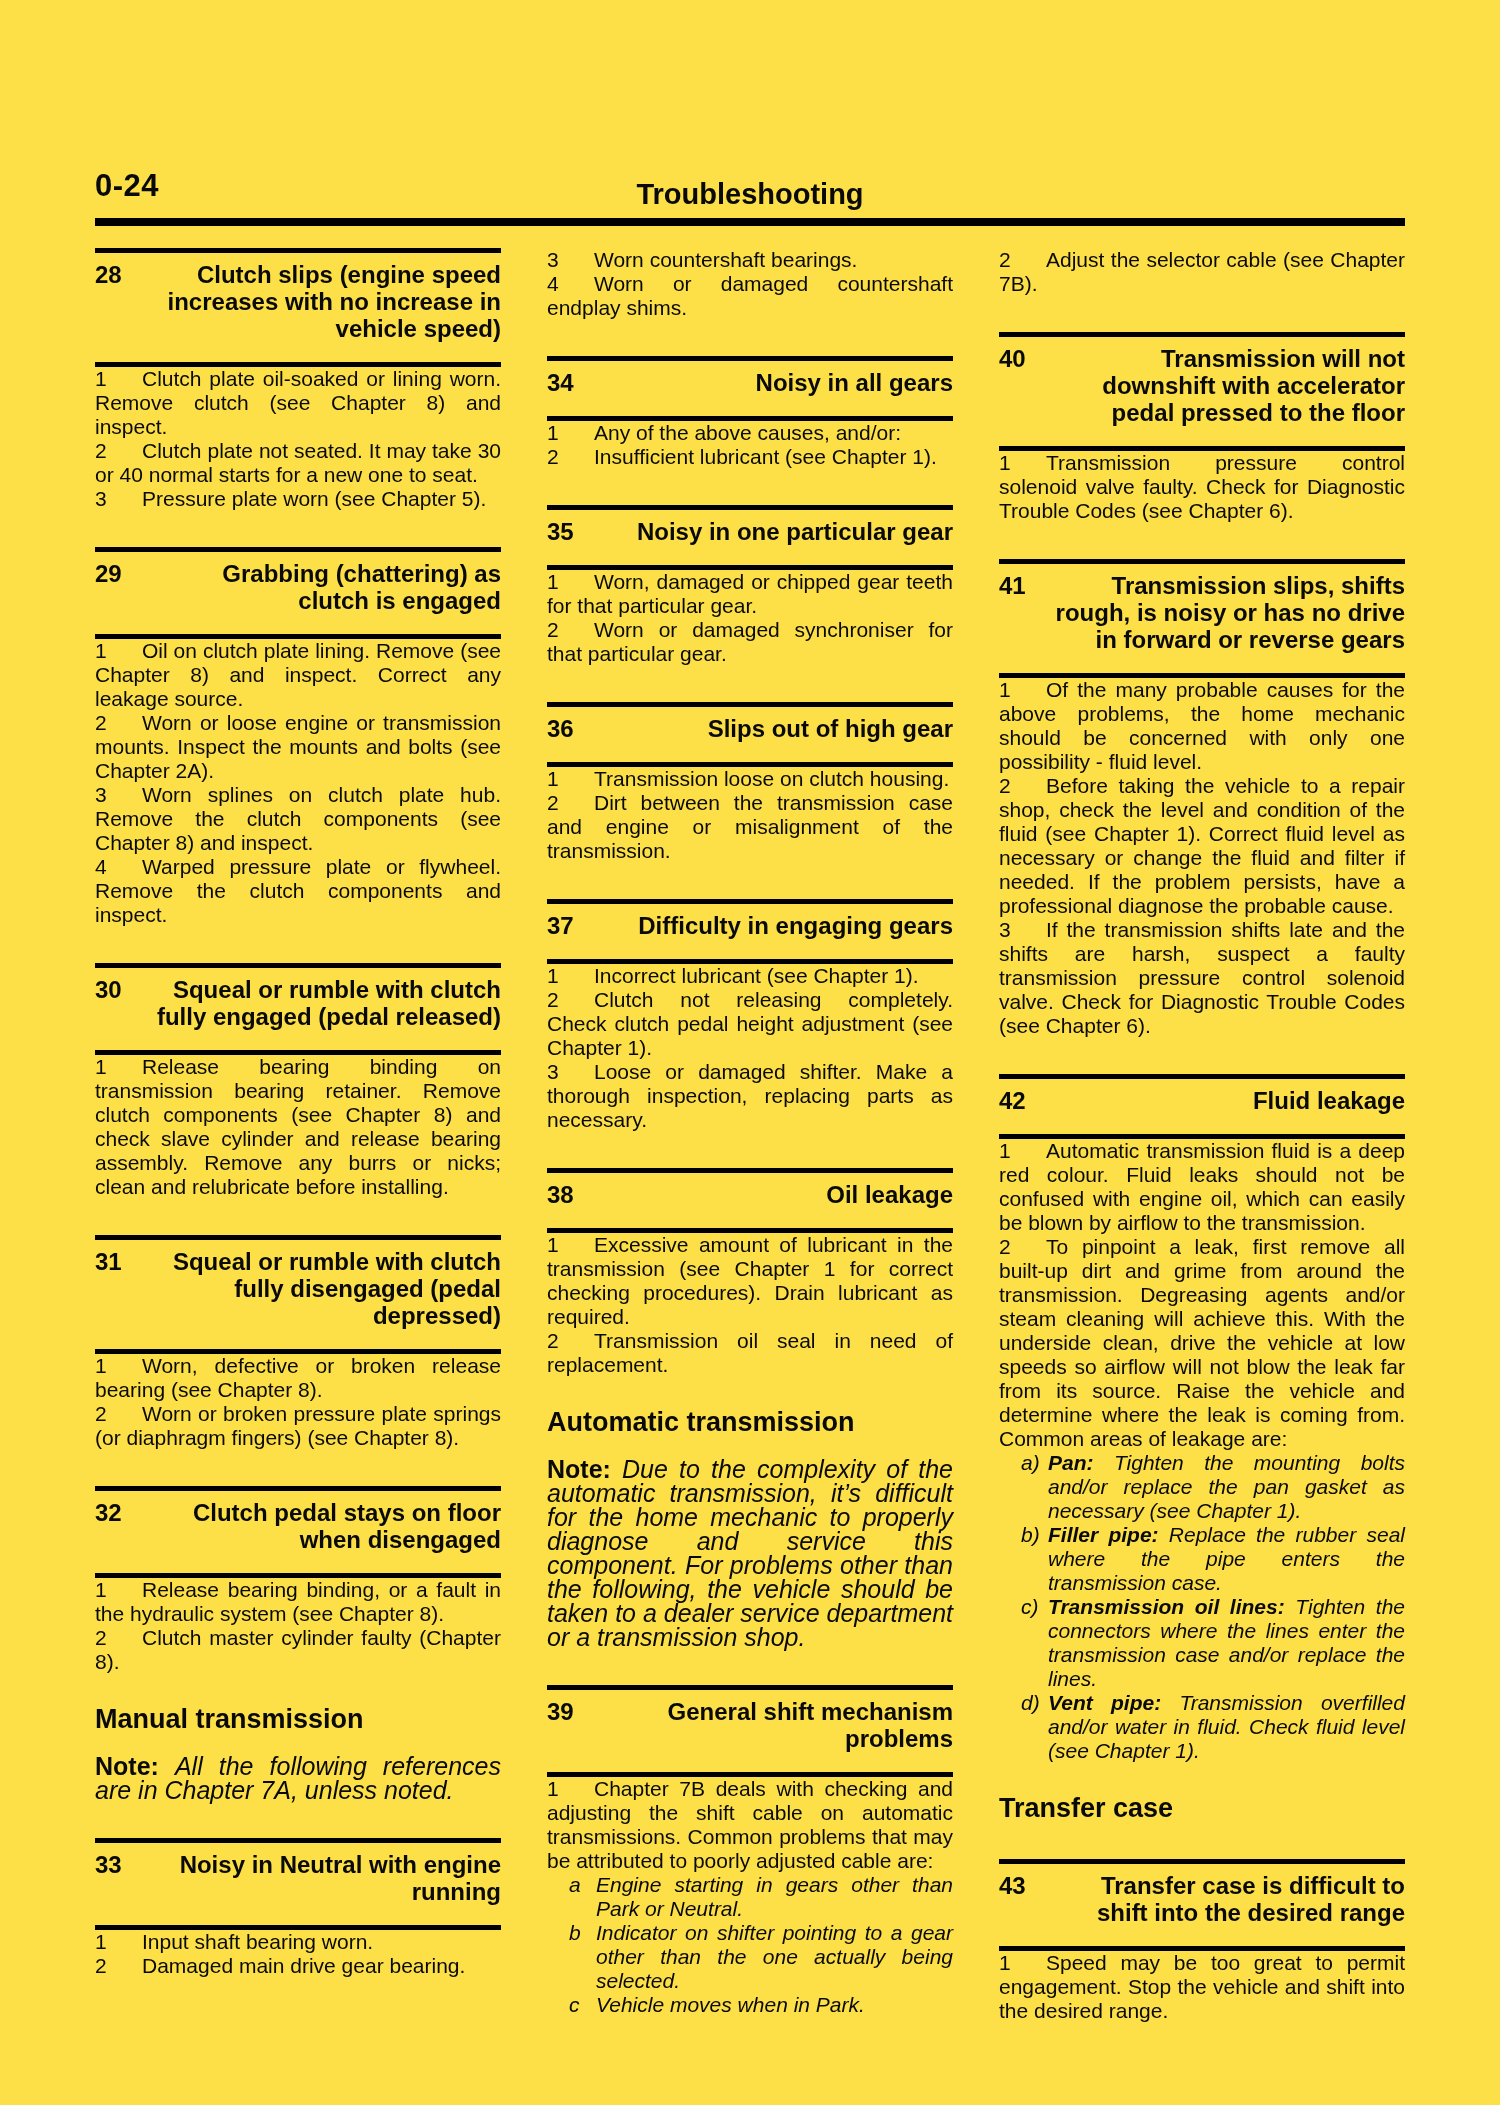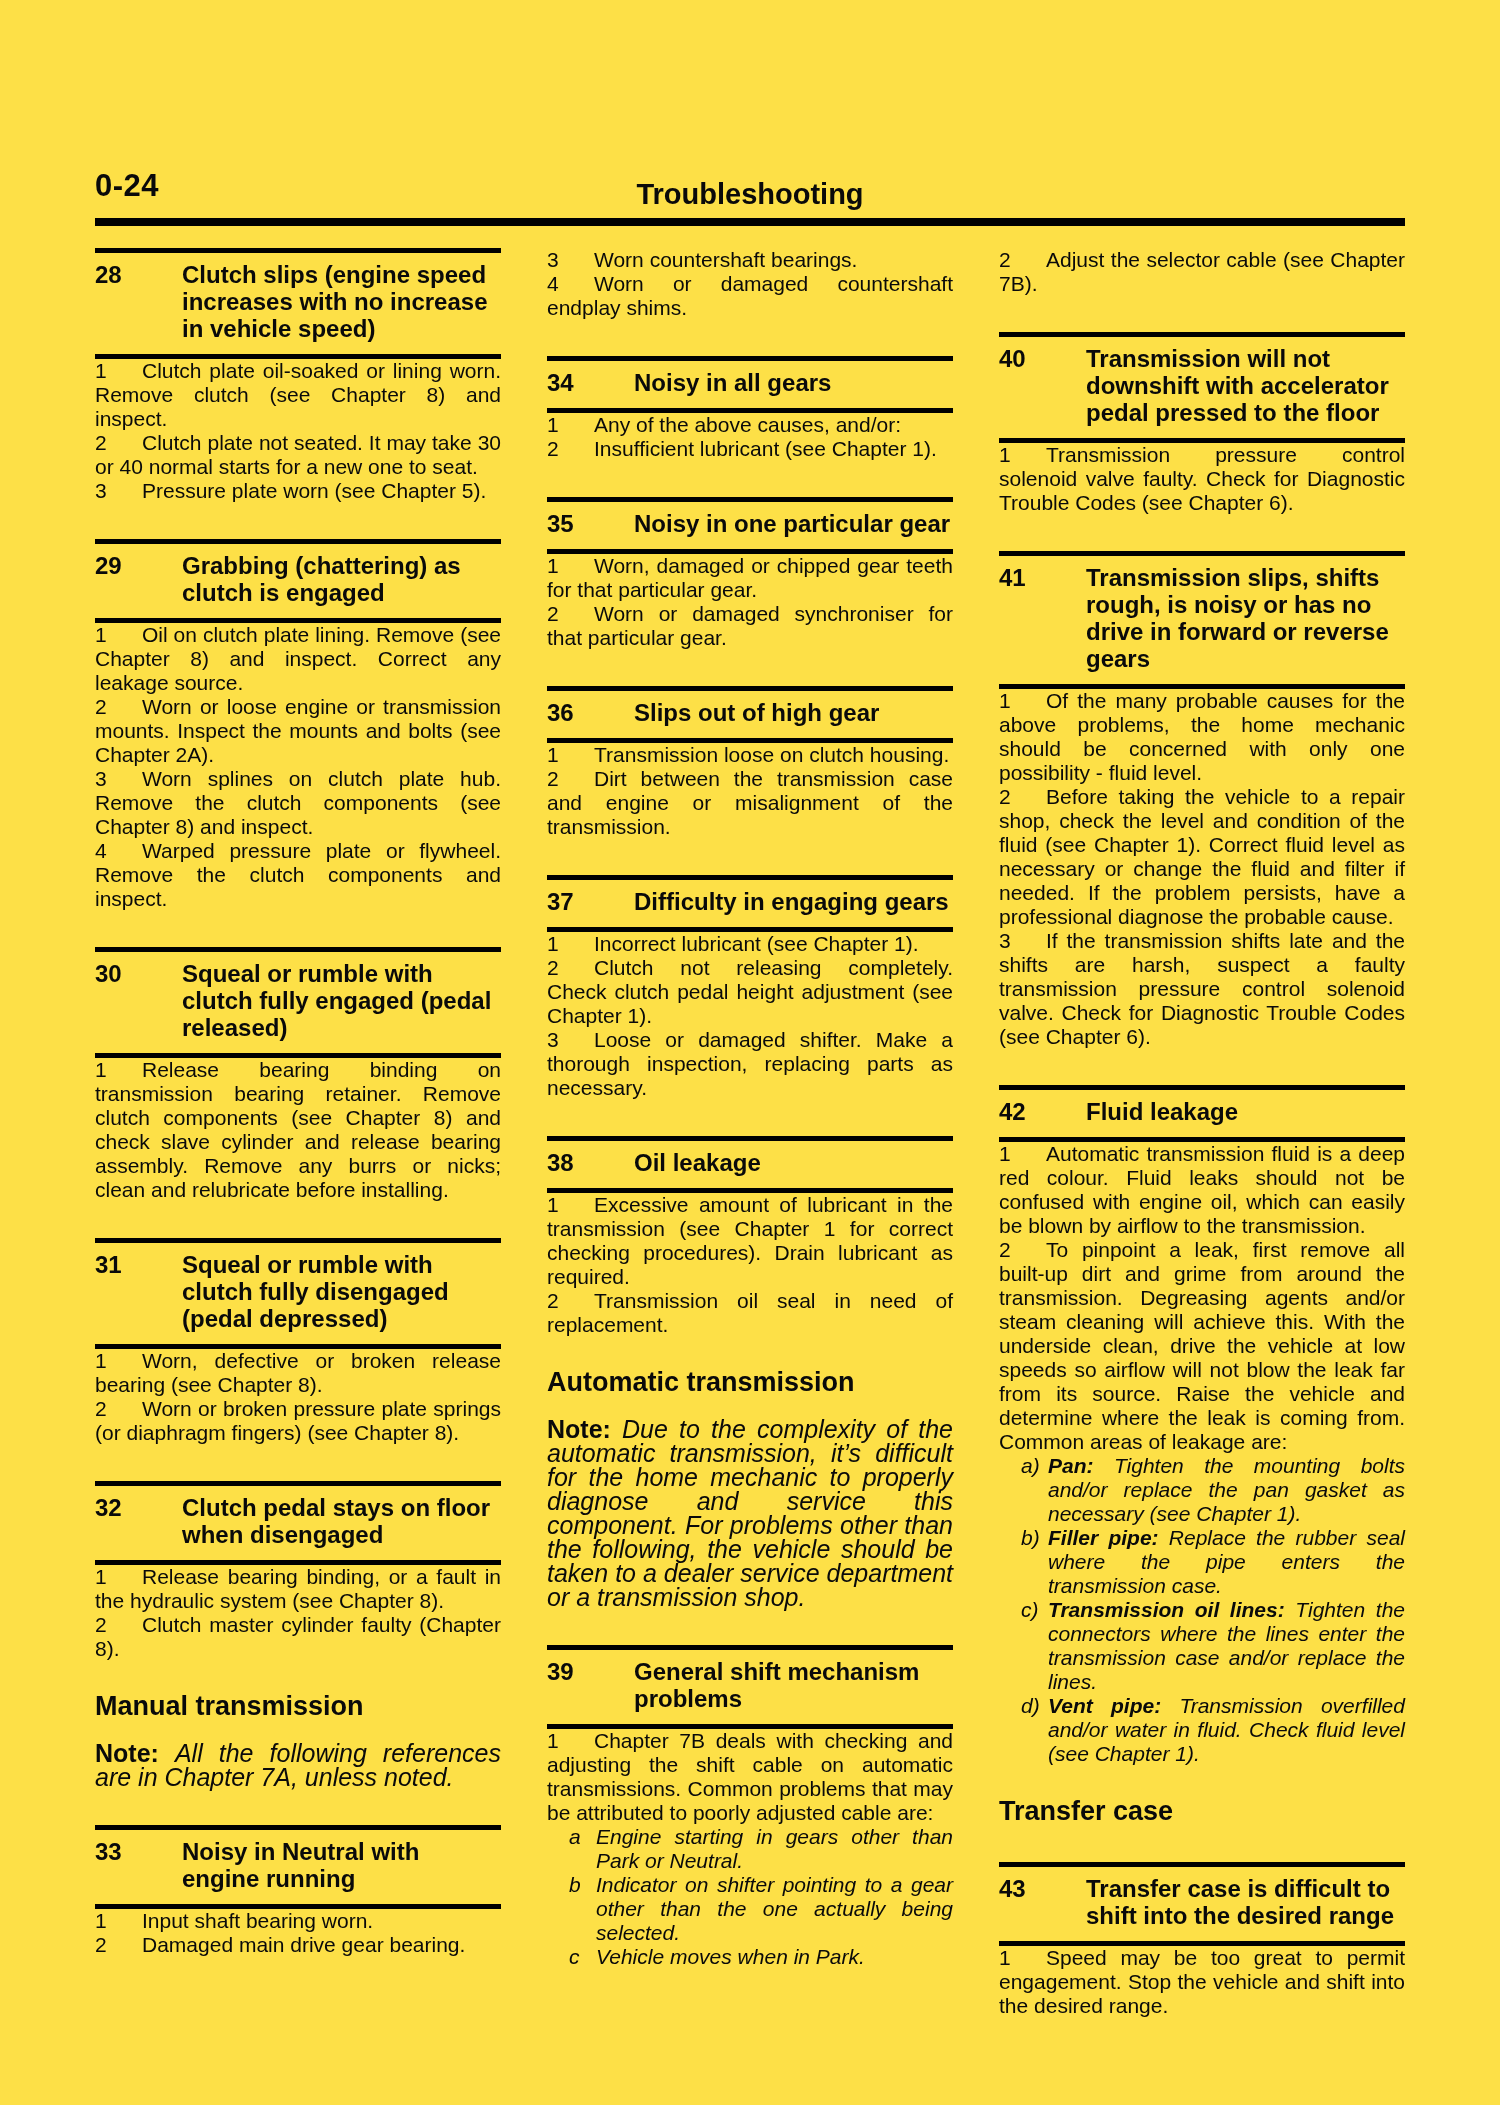--- a/index.html
+++ b/index.html
@@ -27,25 +27,25 @@
   
   .columns { display: flex; gap: 46px; margin-top: 22px; }
   .column { flex: 1; min-width: 0; }
   
   .section { margin-top: 36px; }
   .column .section:first-child { margin-top: 0; }
   .sec-head {
     display: flex;
     border-top: 5px solid #000;
     border-bottom: 5px solid #000;
-    padding: 8px 0 12px 0;
-    font-size: 24px; font-weight: bold; line-height: 27px; gap: 33px;
+    padding: 8px 0 20px 0;
+    font-size: 24px; font-weight: bold; line-height: 27px;
   }
   .sec-num { flex: none; width: 54px; }
-  .sec-title { flex: 1; }
+  .sec-title { flex: 1; text-align: right; }
   .sec-body { font-size: 21px; line-height: 24px; }
   .cont-items { font-size: 21px; line-height: 24px; }
   .item { text-align: justify; }
   .inum { display: inline-block; width: 47px; }
   .subitem {
     display: flex; padding-left: 22px;
     font-style: italic; text-align: justify;
   }
   .slabel { flex: none; width: 27px; }
   .stext { flex: 1; }

